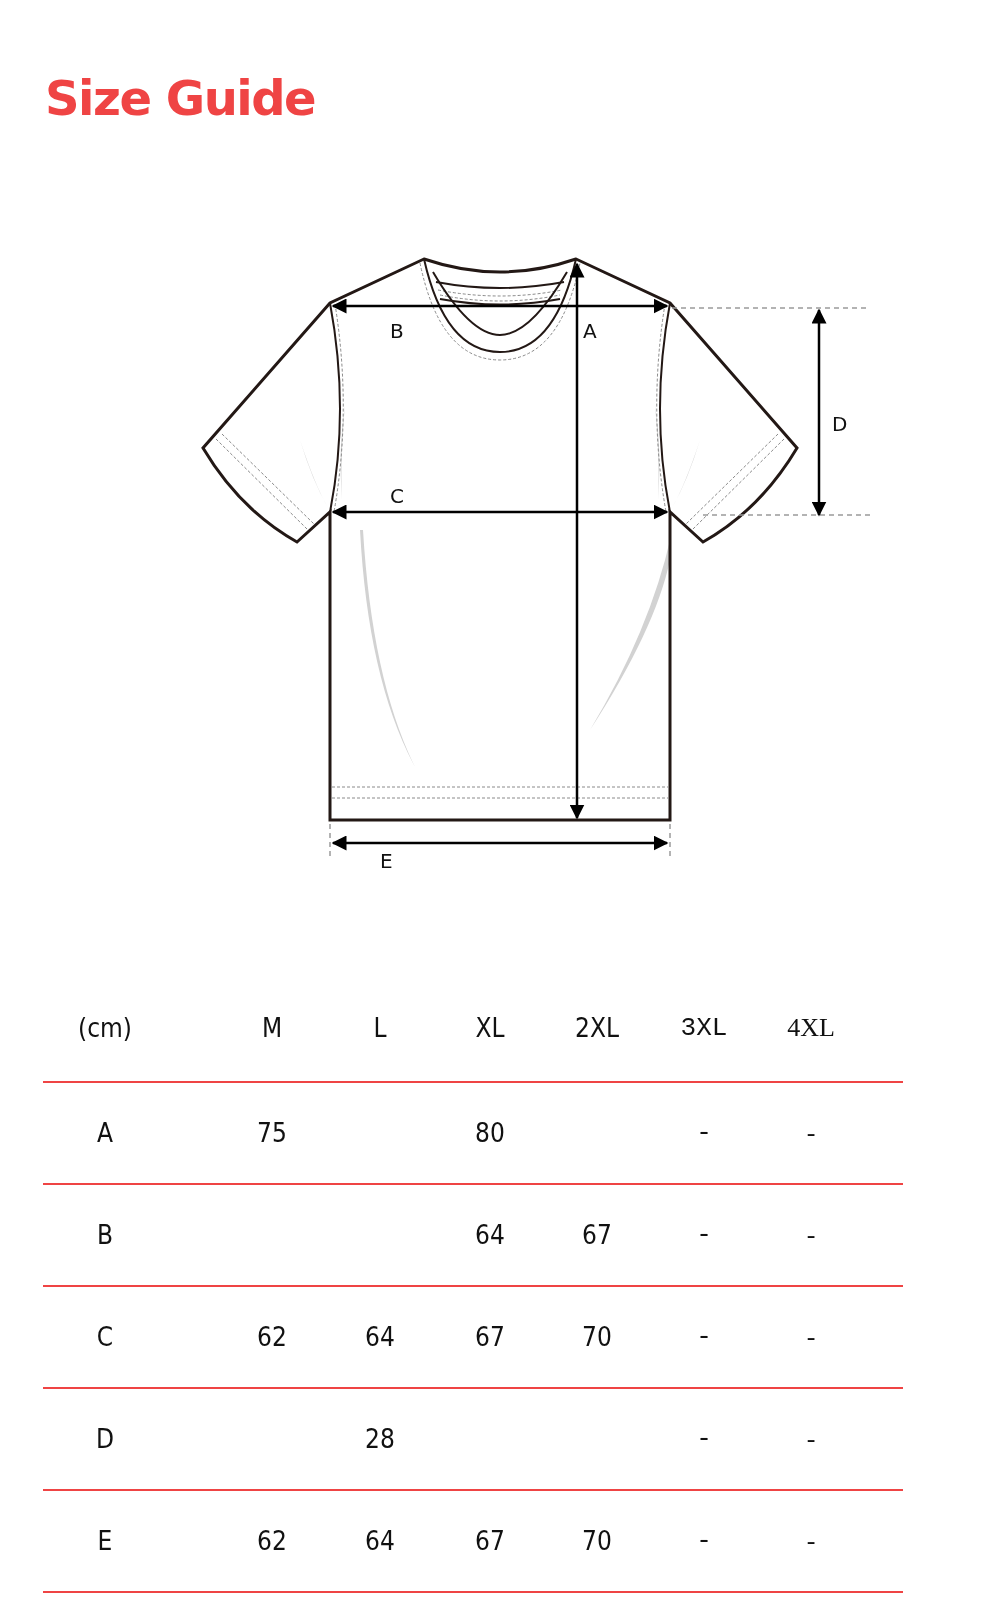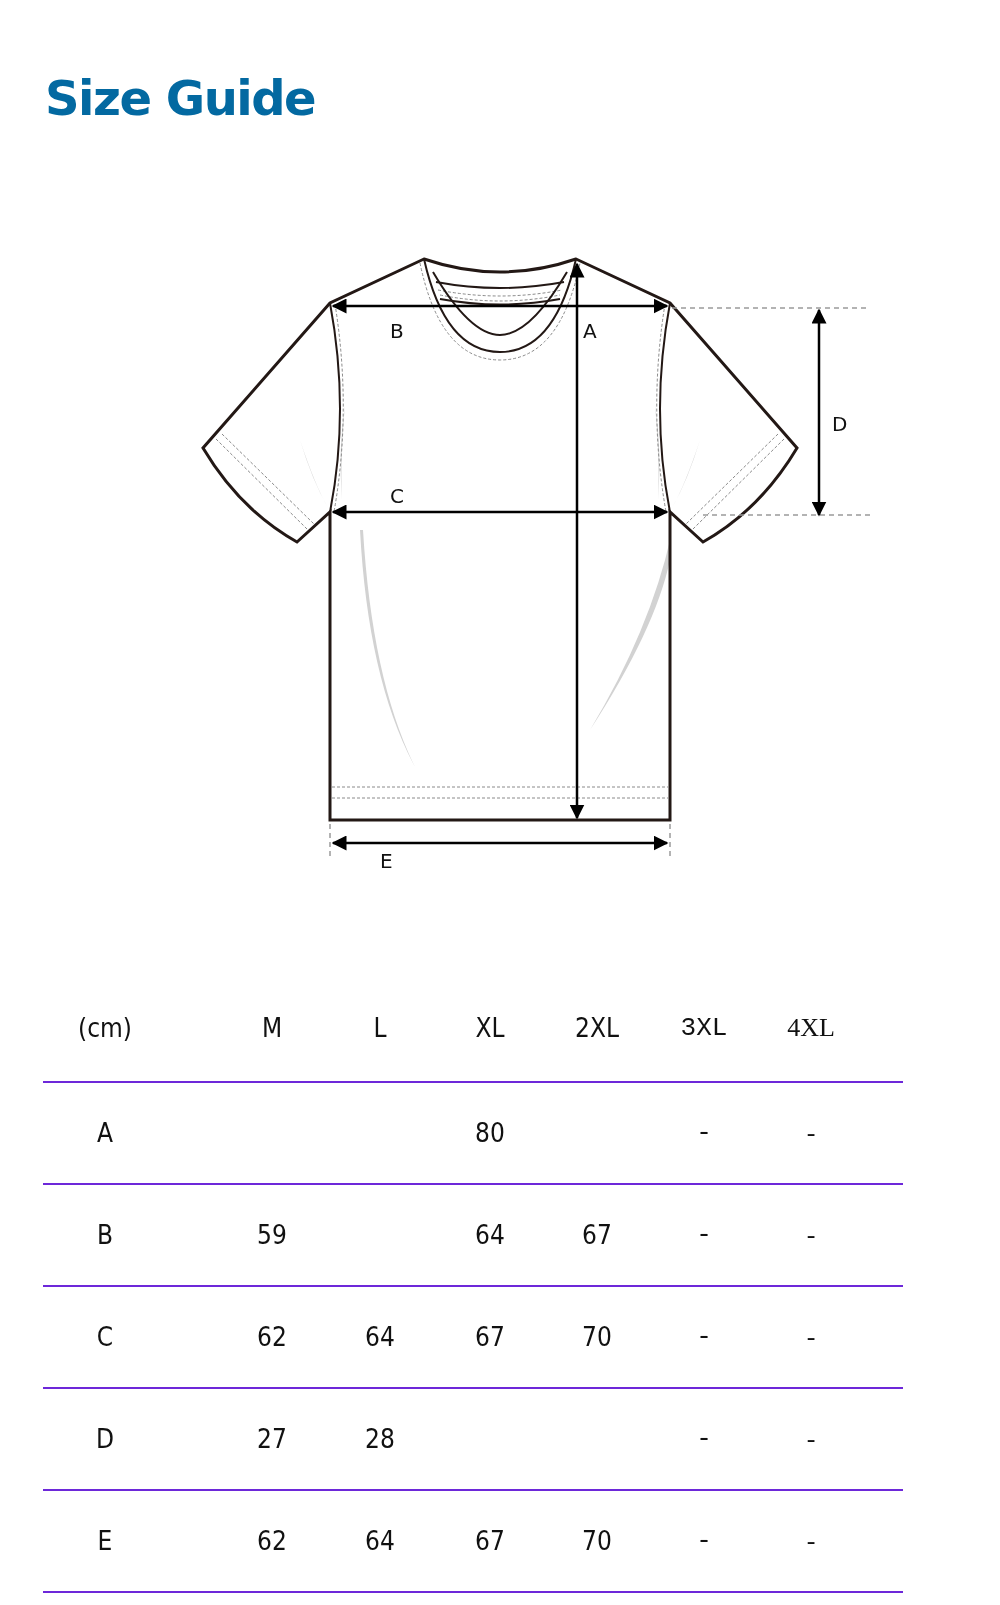--- a/index.html
+++ b/index.html
@@ -1,24 +1,24 @@
 <!DOCTYPE html>
 <html><head>
 <meta charset="utf-8">
 <style>
   html, body { margin: 0; padding: 0; background: #ffffff; }
   body { width: 1000px; height: 1605px; position: relative; overflow: hidden;
          font-family: "DejaVu Sans", "Liberation Sans", sans-serif; color: #111111; }
   .title { position: absolute; left: 45px; top: 74px; margin: 0;
            font-family: "DejaVu Sans", sans-serif; font-weight: bold; font-size: 48px;
-           letter-spacing: -1.5px; color: #0369a1; line-height: 1; }
+           letter-spacing: -1.5px; color: #ef4444; line-height: 1; }
   .diagram { position: absolute; left: 0; top: 0; width: 1000px; height: 960px; }
   .diagram text { font-family: "DejaVu Sans", sans-serif; font-size: 20px; fill: #111111; }
   .size-table { position: absolute; left: 43px; top: 990px; width: 860px; }
-  .row { position: relative; height: 100px; border-bottom: 2px solid #6d28d9; }
+  .row { position: relative; height: 100px; border-bottom: 2px solid #ef4444; }
   .row.header { height: 91px; }
   .cell { position: absolute; top: 0; height: 100%; width: 100px; margin-left: -50px;
           display: flex; align-items: center; justify-content: center;
           font-size: 26px; color: #111111; font-family: "DejaVu Sans Condensed", "DejaVu Sans", sans-serif; }
   .row.header .cell { align-items: flex-start; padding-top: 23px; height: auto; }
   .c0 { left: 62px; } .c1 { left: 229px; } .c2 { left: 337px; } .c3 { left: 447px; }
   .c4 { left: 554px; } .c5 { left: 661px; font-family: Liberation Mono, monospace; } .c6 { left: 768px; font-family: Liberation Serif, serif; }
 </style>
 </head>
 <body>
@@ -95,47 +95,46 @@
     <div class="cell c1">M</div>
     <div class="cell c2">L</div>
     <div class="cell c3">XL</div>
     <div class="cell c4">2XL</div>
     <div class="cell c5">3XL</div>
     <div class="cell c6">4XL</div>
   </div>
 
   <div class="row">
     <div class="cell c0">A</div>
+    <div class="cell c1">75</div>
     <div class="cell c3">80</div>
     <div class="cell c5">-</div>
     <div class="cell c6">-</div>
   </div>
 
   <div class="row">
     <div class="cell c0">B</div>
-    <div class="cell c1">59</div>
     <div class="cell c3">64</div>
     <div class="cell c4">67</div>
     <div class="cell c5">-</div>
     <div class="cell c6">-</div>
   </div>
 
   <div class="row">
     <div class="cell c0">C</div>
     <div class="cell c1">62</div>
     <div class="cell c2">64</div>
     <div class="cell c3">67</div>
     <div class="cell c4">70</div>
     <div class="cell c5">-</div>
     <div class="cell c6">-</div>
   </div>
 
   <div class="row">
     <div class="cell c0">D</div>
-    <div class="cell c1">27</div>
     <div class="cell c2">28</div>
     <div class="cell c5">-</div>
     <div class="cell c6">-</div>
   </div>
 
   <div class="row">
     <div class="cell c0">E</div>
     <div class="cell c1">62</div>
     <div class="cell c2">64</div>
     <div class="cell c3">67</div>

